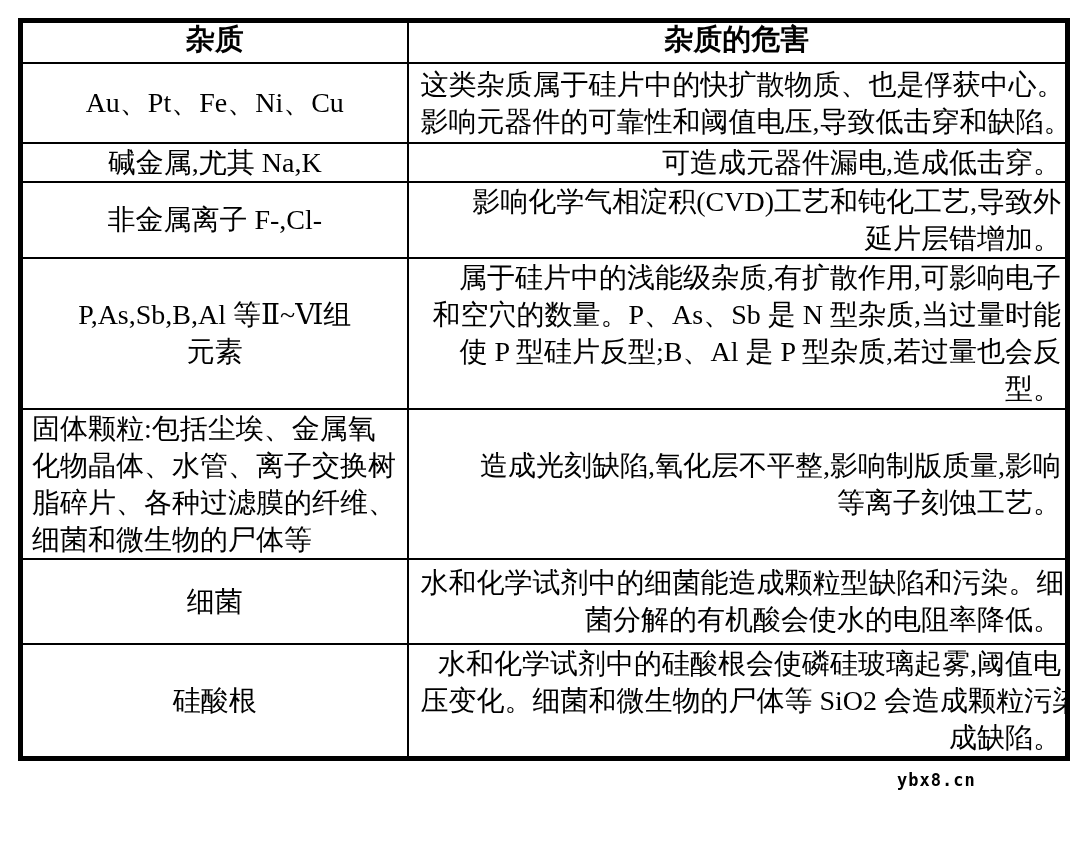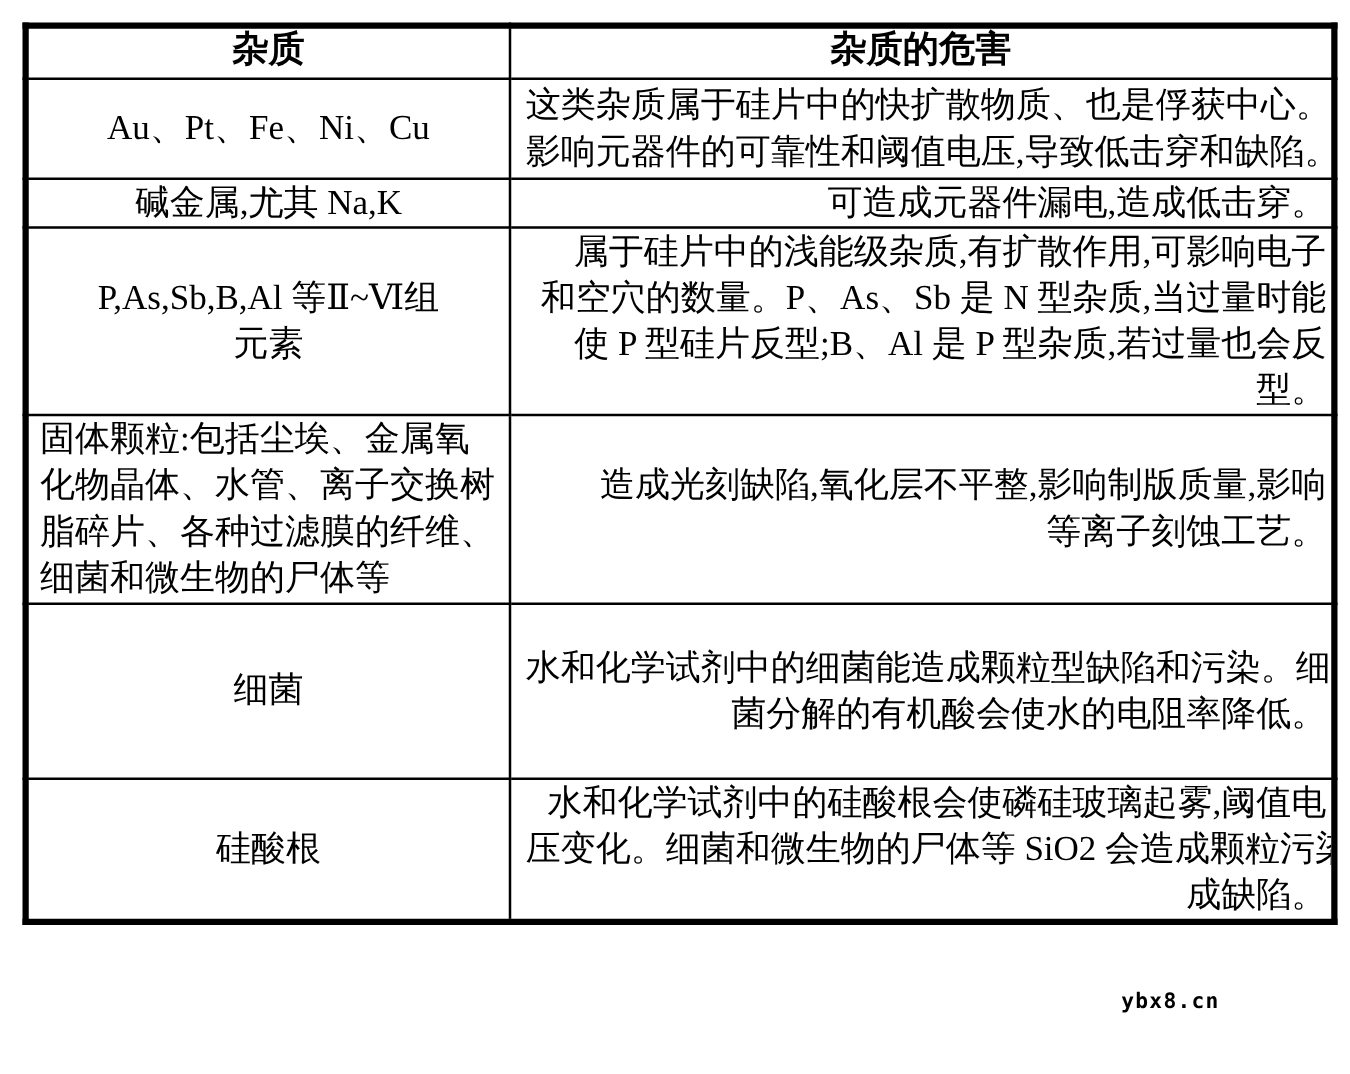--- a/index.html
+++ b/index.html
@@ -32,21 +32,21 @@
   .doc-table tr:nth-child(1){height:42px;}
   .doc-table tr:nth-child(2){height:80px;}
   .doc-table tr:nth-child(3){height:34px;}
   .doc-table tr:nth-child(4){height:76px;}
   .doc-table tr:nth-child(5){height:151px;}
   .doc-table tr:nth-child(6){height:140px;}
   .doc-table tr:nth-child(7){height:85px;}
   .doc-table tr:nth-child(8){height:110px;}
   .doc-table tr:nth-child(9){height:81px;}
   .watermark{
-    position:absolute;left:897px;top:791px;
+    position:absolute;left:897px;top:770px;
     font-family:"DejaVu Sans Mono","Liberation Mono",monospace;
     font-weight:bold;font-size:17px;letter-spacing:1px;color:#000;
   }
 </style>
 </head>
 <body>
 
 <table class="doc-table">
   <colgroup>
     <col style="width:387px">
@@ -58,20 +58,25 @@
       <th>杂质的危害</th>
     </tr>
     <tr>
       <td class="impurity">Au、Pt、Fe、Ni、Cu</td>
       <td class="hazard">这类杂质属于硅片中的快扩散物质、也是俘获中心。
 影响元器件的可靠性和阈值电压,导致低击穿和缺陷。</td>
     </tr>
     <tr>
       <td class="impurity">碱金属,尤其 Na,K</td>
       <td class="hazard">可造成元器件漏电,造成低击穿。</td>
+    </tr>
+    <tr>
+      <td class="impurity">非金属离子 F-,Cl-</td>
+      <td class="hazard">影响化学气相淀积(CVD)工艺和钝化工艺,导致外
+延片层错增加。</td>
     </tr>
     <tr>
       <td class="impurity">P,As,Sb,B,Al 等Ⅱ~Ⅵ组
 元素</td>
       <td class="hazard">属于硅片中的浅能级杂质,有扩散作用,可影响电子
 和空穴的数量。P、As、Sb 是 N 型杂质,当过量时能
 使 P 型硅片反型;B、Al 是 P 型杂质,若过量也会反
 型。</td>
     </tr>
     <tr>

